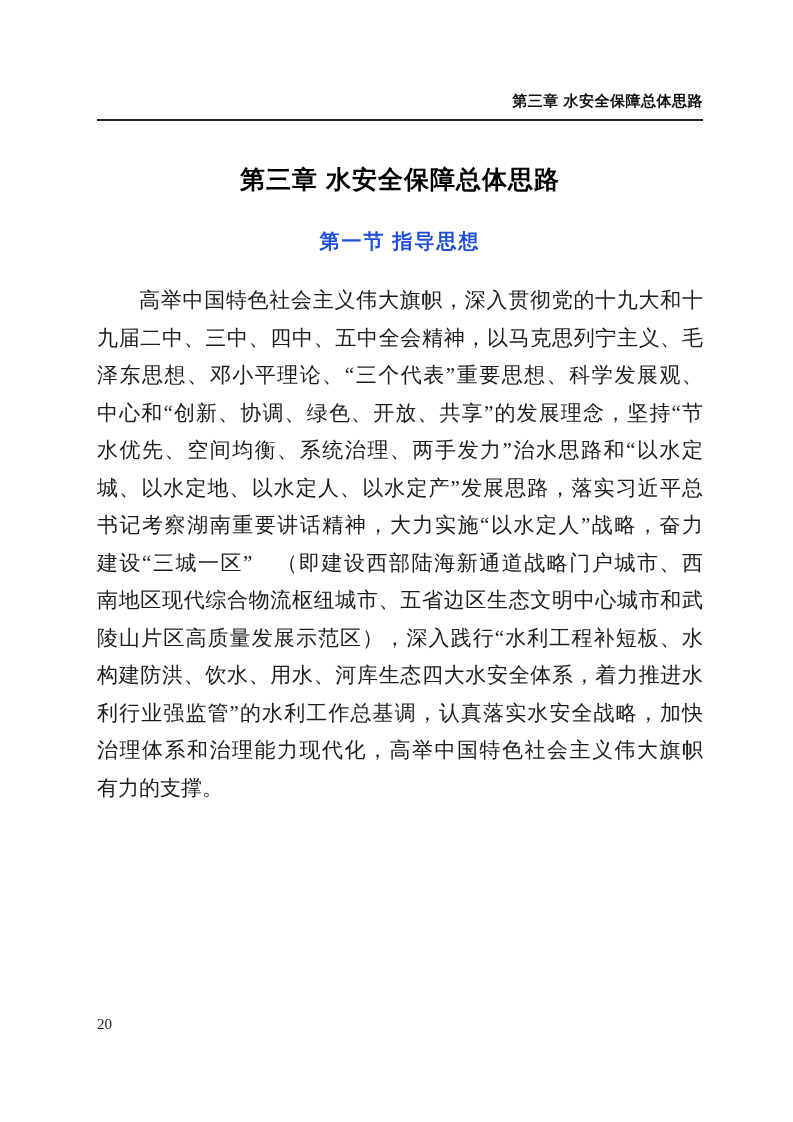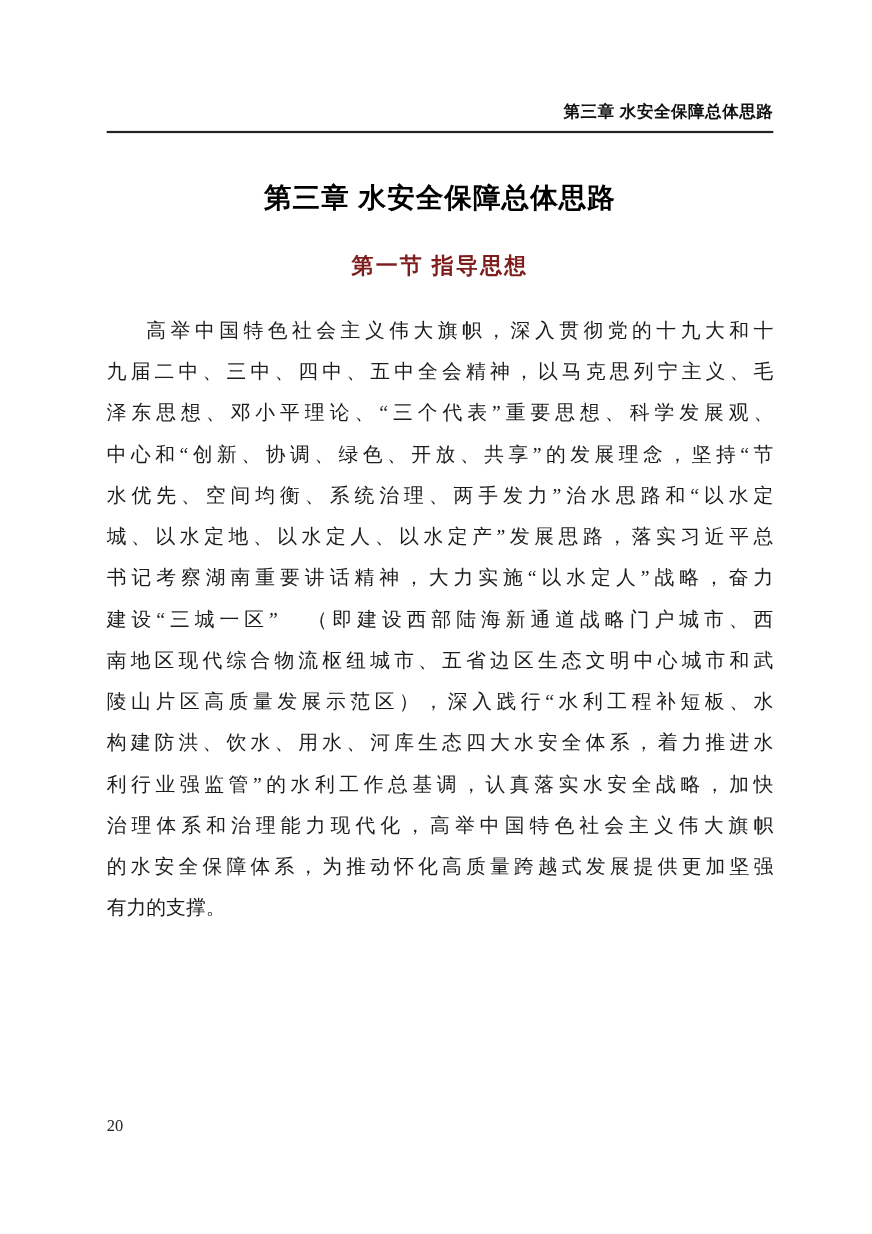--- a/index.html
+++ b/index.html
@@ -50,29 +50,29 @@
   }
   .section-title {
     position: absolute;
     left: 97px;
     top: 228px;
     width: 606px;
     text-align: center;
     font-family: "Liberation Serif", serif;
     font-weight: bold;
     font-size: 20px;
-    color: #7f1d1d;
+    color: #1d4ed8;
     letter-spacing: 2px;
   }
   .body-text {
     position: absolute;
     left: 97px;
     top: 282px;
     width: 606px;
-    font-size: 18px;
+    font-size: 21px;
     line-height: 37.5px;
     color: #1c1c1c;
   }
   .body-line {
     text-align: justify;
     text-align-last: justify;
     white-space: nowrap;
   }
   .body-line.first {
     text-indent: 2em;
@@ -111,19 +111,18 @@
     <div class="body-line">中心和“创新、协调、绿色、开放、共享”的发展理念，坚持“节</div>
     <div class="body-line">水优先、空间均衡、系统治理、两手发力”治水思路和“以水定</div>
     <div class="body-line">城、以水定地、以水定人、以水定产”发展思路，落实习近平总</div>
     <div class="body-line">书记考察湖南重要讲话精神，大力实施“以水定人”战略，奋力</div>
     <div class="body-line">建设“三城一区”　（即建设西部陆海新通道战略门户城市、西</div>
     <div class="body-line">南地区现代综合物流枢纽城市、五省边区生态文明中心城市和武</div>
     <div class="body-line">陵山片区高质量发展示范区），深入践行“水利工程补短板、水</div>
     <div class="body-line">构建防洪、饮水、用水、河库生态四大水安全体系，着力推进水</div>
     <div class="body-line">利行业强监管”的水利工作总基调，认真落实水安全战略，加快</div>
     <div class="body-line">治理体系和治理能力现代化，高举中国特色社会主义伟大旗帜</div>
-    <div class="body-line">的水安全保障体系，为推动怀化高质量跨越式发展提供更加坚强</div>
     <div class="body-line last">有力的支撑。</div>
   </div>
 
   <div class="page-number">20</div>
 
 </div>
 
 </body></html>

